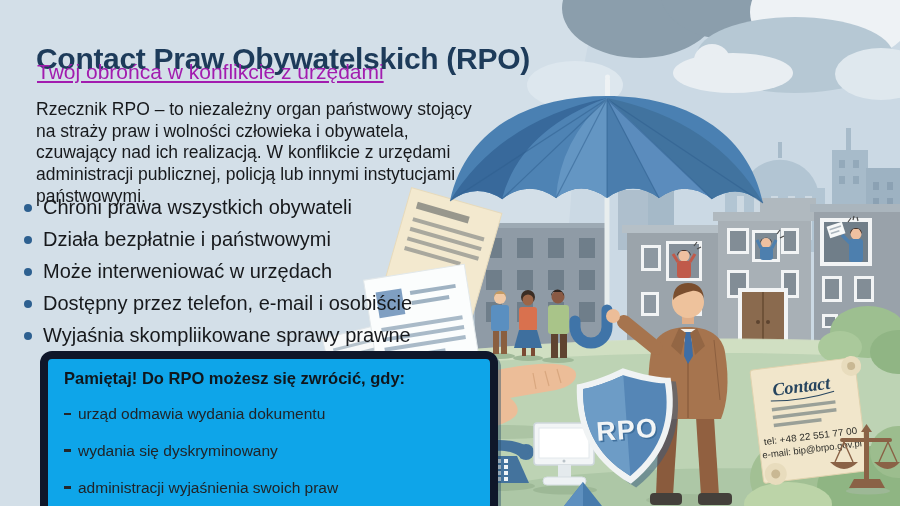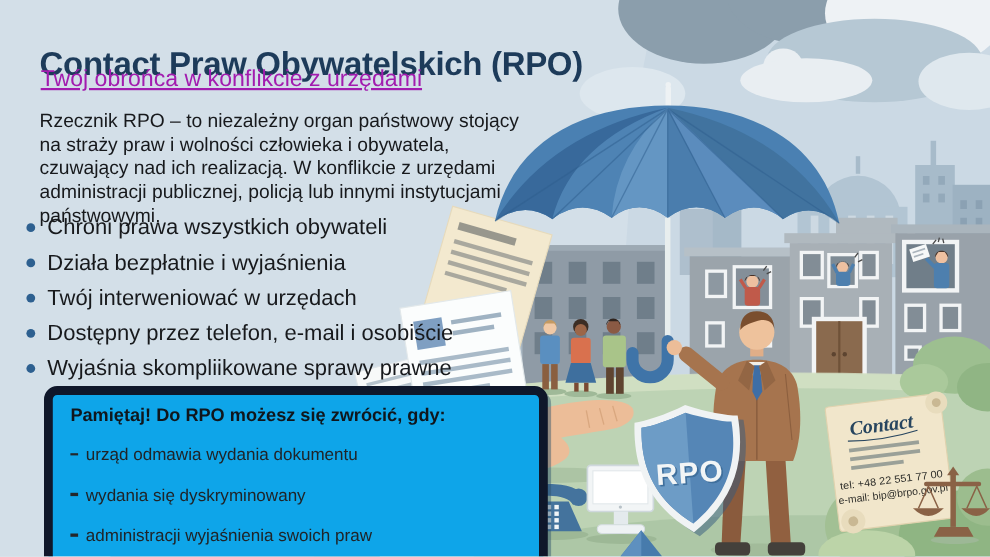--- a/index.html
+++ b/index.html
@@ -373,22 +373,22 @@
       <polygon points="854,479 880,479 885,488 849,488" stroke="none"></polygon>
     </g>
   </g>
 </svg>
 
   <h1 class="txt title">Contact Praw Obywatelskich (RPO)</h1>
   <div class="txt subtitle">Twój obrońca w konflikcie z urzędami</div>
   <p class="txt intro">Rzecznik RPO – to niezależny organ państwowy stojący na straży praw i wolności człowieka i obywatela, czuwający nad ich realizacją. W konflikcie z urzędami administracji publicznej, policją lub innymi instytucjami państwowymi.</p>
   <ul class="txt bullets">
     <li>Chroni prawa wszystkich obywateli</li>
-    <li>Działa bezpłatnie i wyjaśnienia</li>
-    <li>Twój interweniować w urzędach</li>
+    <li>Działa bezpłatnie i państwowymi</li>
+    <li>Może interweniować w urzędach</li>
     <li>Dostępny przez telefon, e-mail i osobiście</li>
     <li>Wyjaśnia skompliikowane sprawy prawne</li>
   </ul>
   <div class="txt reminder">
     <div class="reminder-title">Pamiętaj! Do RPO możesz się zwrócić, gdy:</div>
     <ul>
       <li>urząd odmawia wydania dokumentu</li>
       <li>wydania się dyskryminowany</li>
       <li>administracji wyjaśnienia swoich praw</li>
     </ul>

